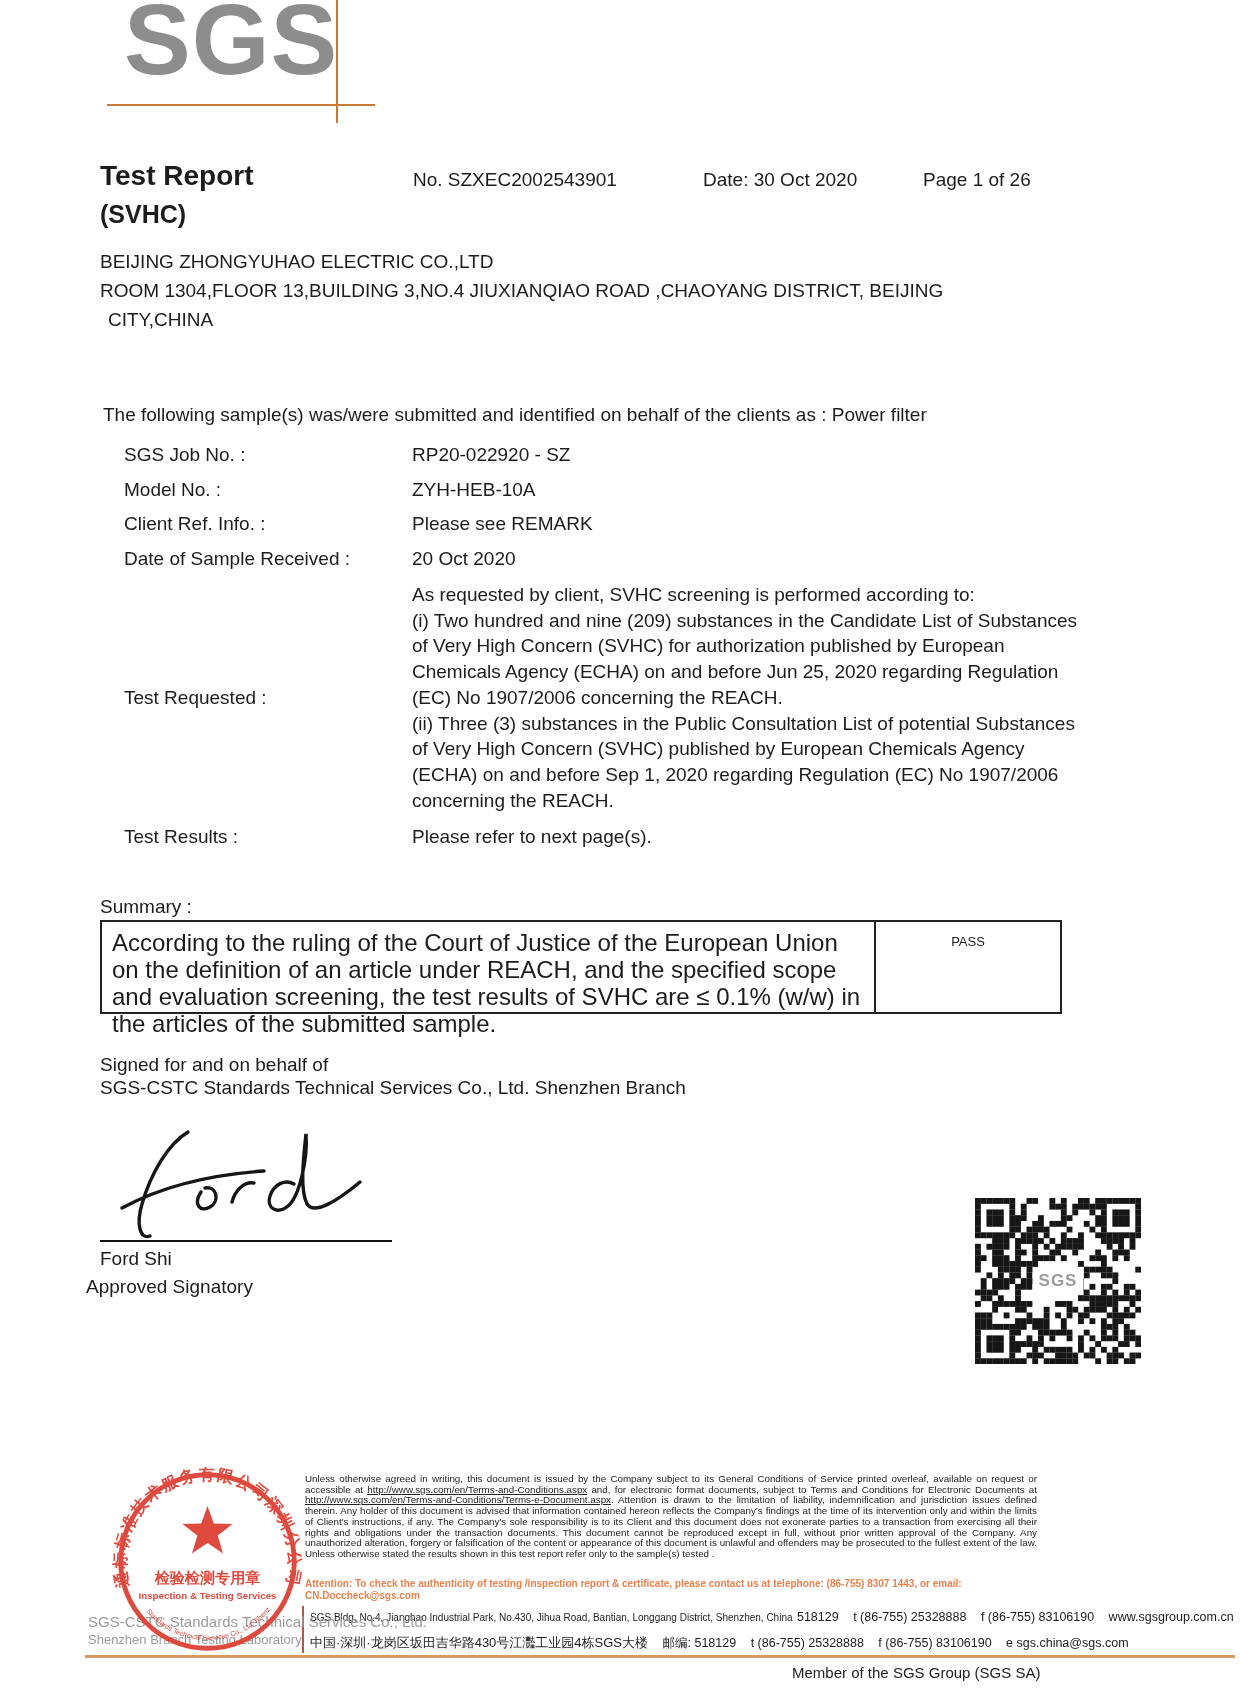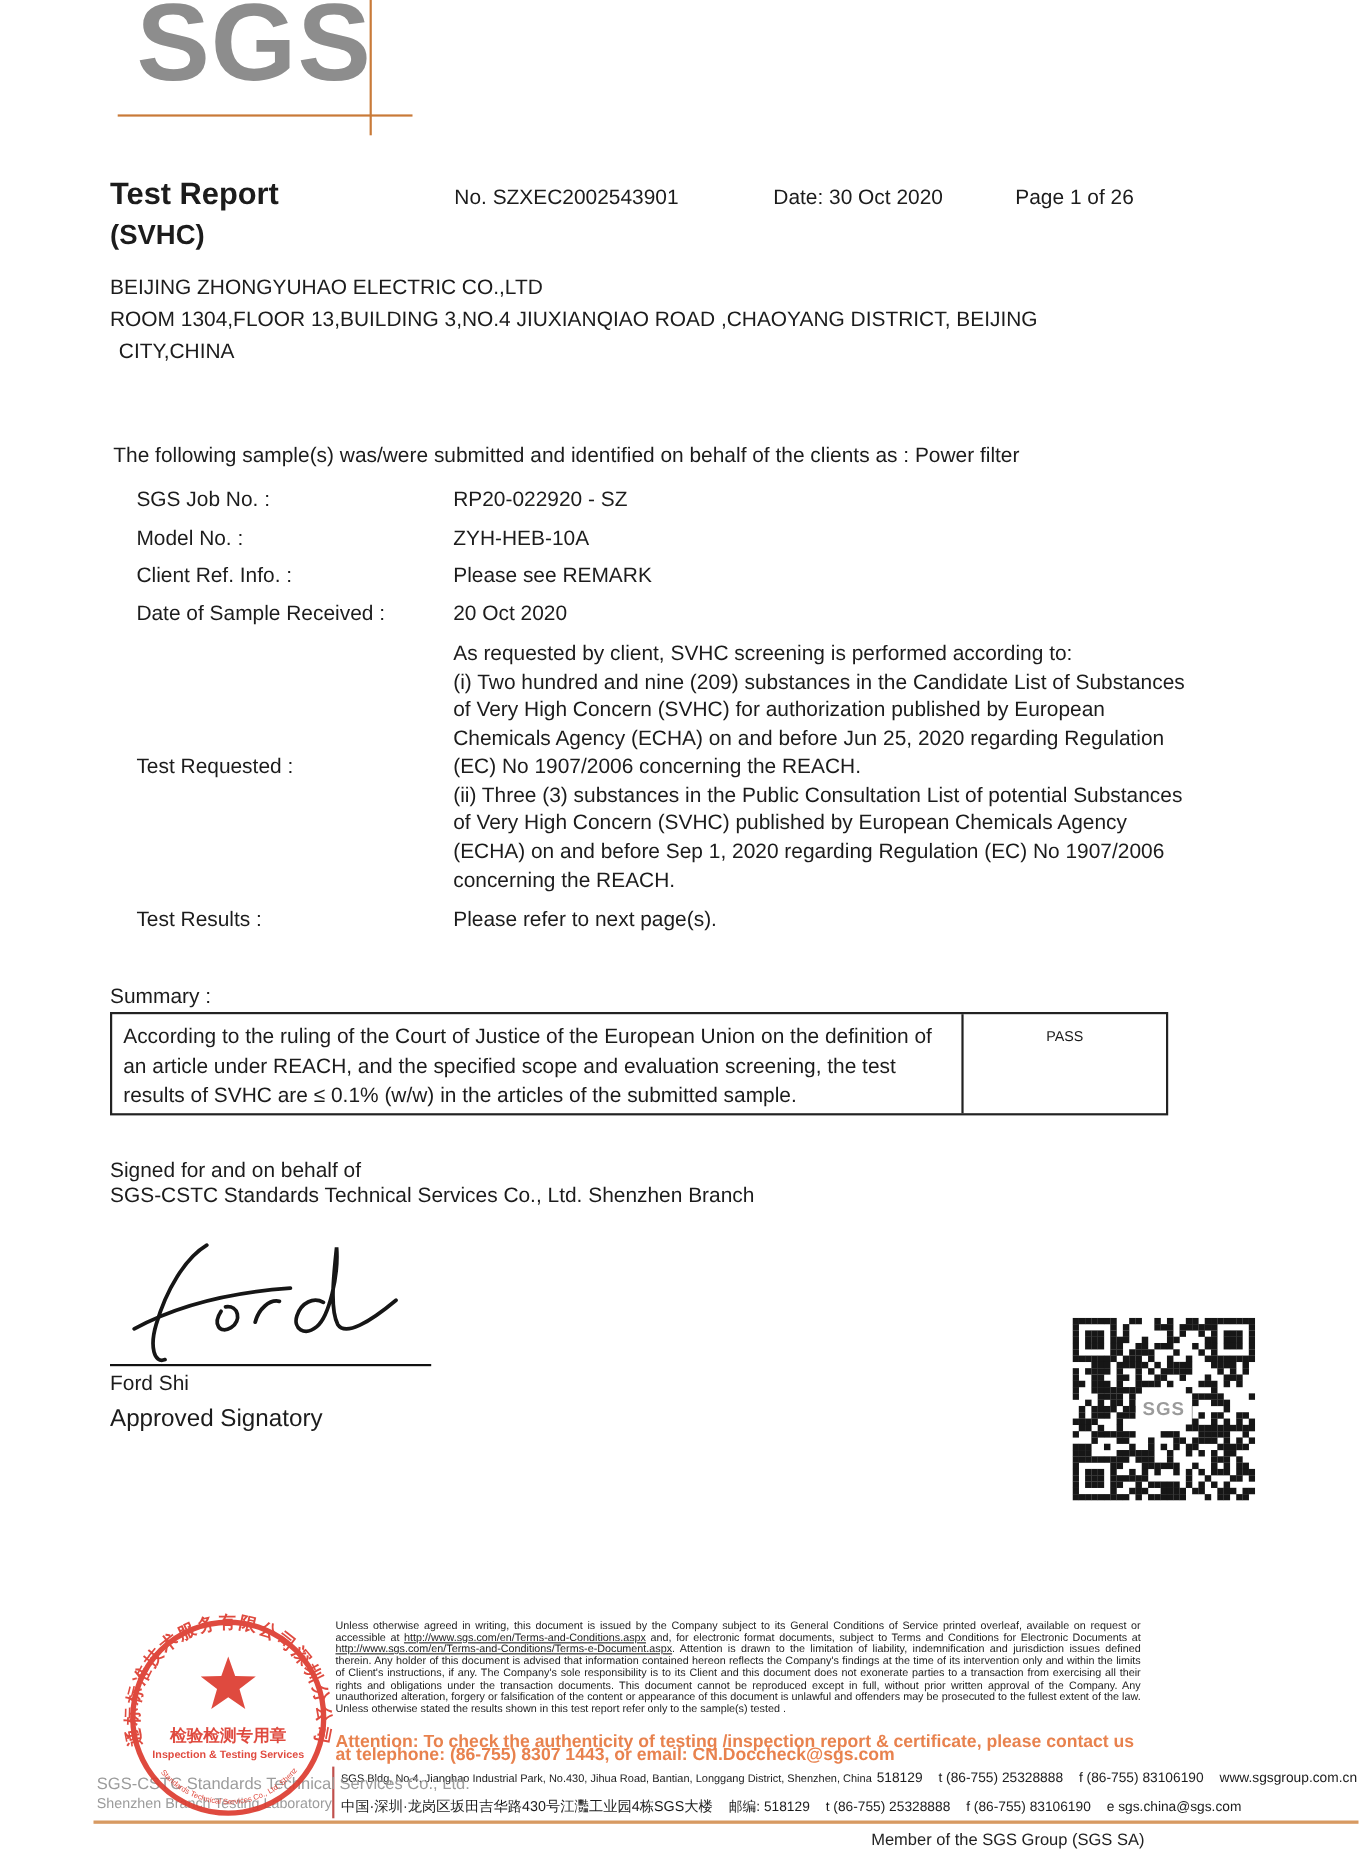--- a/index.html
+++ b/index.html
@@ -42,33 +42,33 @@
   .tr-block { width:697px; font-size:19px; line-height:25.7px; text-align:left; }
   .tr-block p { margin:0; }
   .d-row.results { margin-top:6px; }
 
   .summary-heading { left:100px; top:896px; font-size:19px; }
   .summary-table {
     left:100px; top:920px; width:962px; height:94px;
     border:2px solid #222; display:flex;
   }
   .summary-text {
-    flex:1 1 auto; padding:7px 10px 0 10px; font-size:19px; line-height:27px;
+    flex:1 1 auto; padding:7px 10px 0 10px; font-size:24px; line-height:27px;
   }
   .summary-verdict {
     flex:0 0 186px; border-left:2px solid #222; text-align:center;
     font-size:13px; padding-top:12px;
   }
 
   
   .signed-block { left:100px; top:1053px; font-size:19px; line-height:23px; }
   .sig-svg  { left:98px;  top:1118px; }
   .sig-rule { left:100px; top:1240px; width:292px; height:2px; background:#111; }
   .sig-name { left:100px; top:1248px; font-size:19px; }
-  .sig-role { left:100px; top:1276px; font-size:22px; }
+  .sig-role { left:86px; top:1276px; font-size:19px; }
 
   
   .qr-box { left:975px; top:1198px; width:166px; height:166px; }
   .qr-label {
     position:absolute; left:50%; top:50%; transform:translate(-50%,-50%);
     background:#fff; padding:4px 6px; color:#9b9b9b; font-weight:bold;
     font-size:17px; letter-spacing:1px;
   }
 
   
@@ -77,21 +77,21 @@
   .gray-co .l2 { font-size:13px; line-height:17px; }
   .stamp-box { left:110px; top:1464px; z-index:2; opacity:0.92; }
 
   
   .legal {
     left:305px; top:1474px; width:732px; font-size:9.8px; line-height:10.7px;
     text-align:justify; color:#222;
   }
   .legal .url { text-decoration:underline; }
   .attention {
-    left:305px; top:1578px; width:732px; font-size:16px; line-height:11.5px;
+    left:305px; top:1578px; width:732px; font-size:10px; line-height:11.5px;
     color:#e8824e; font-weight:bold;
   }
   .footer-vline { left:302px; top:1606px; width:2px; height:47px; background:#c0504d; }
   .footer-lines { left:310px; top:1604px; width:740px; }
   .f-line { white-space:nowrap; line-height:24px; }
   .addr-en { font-size:10px; }
   .big     { font-size:12.5px; }
   .cn      { font-size:13px; }
   .gap     { display:inline-block; width:10px; }
   .footer-rule { left:85px; top:1655px; width:1150px; height:3px; background:#d79a62; }

